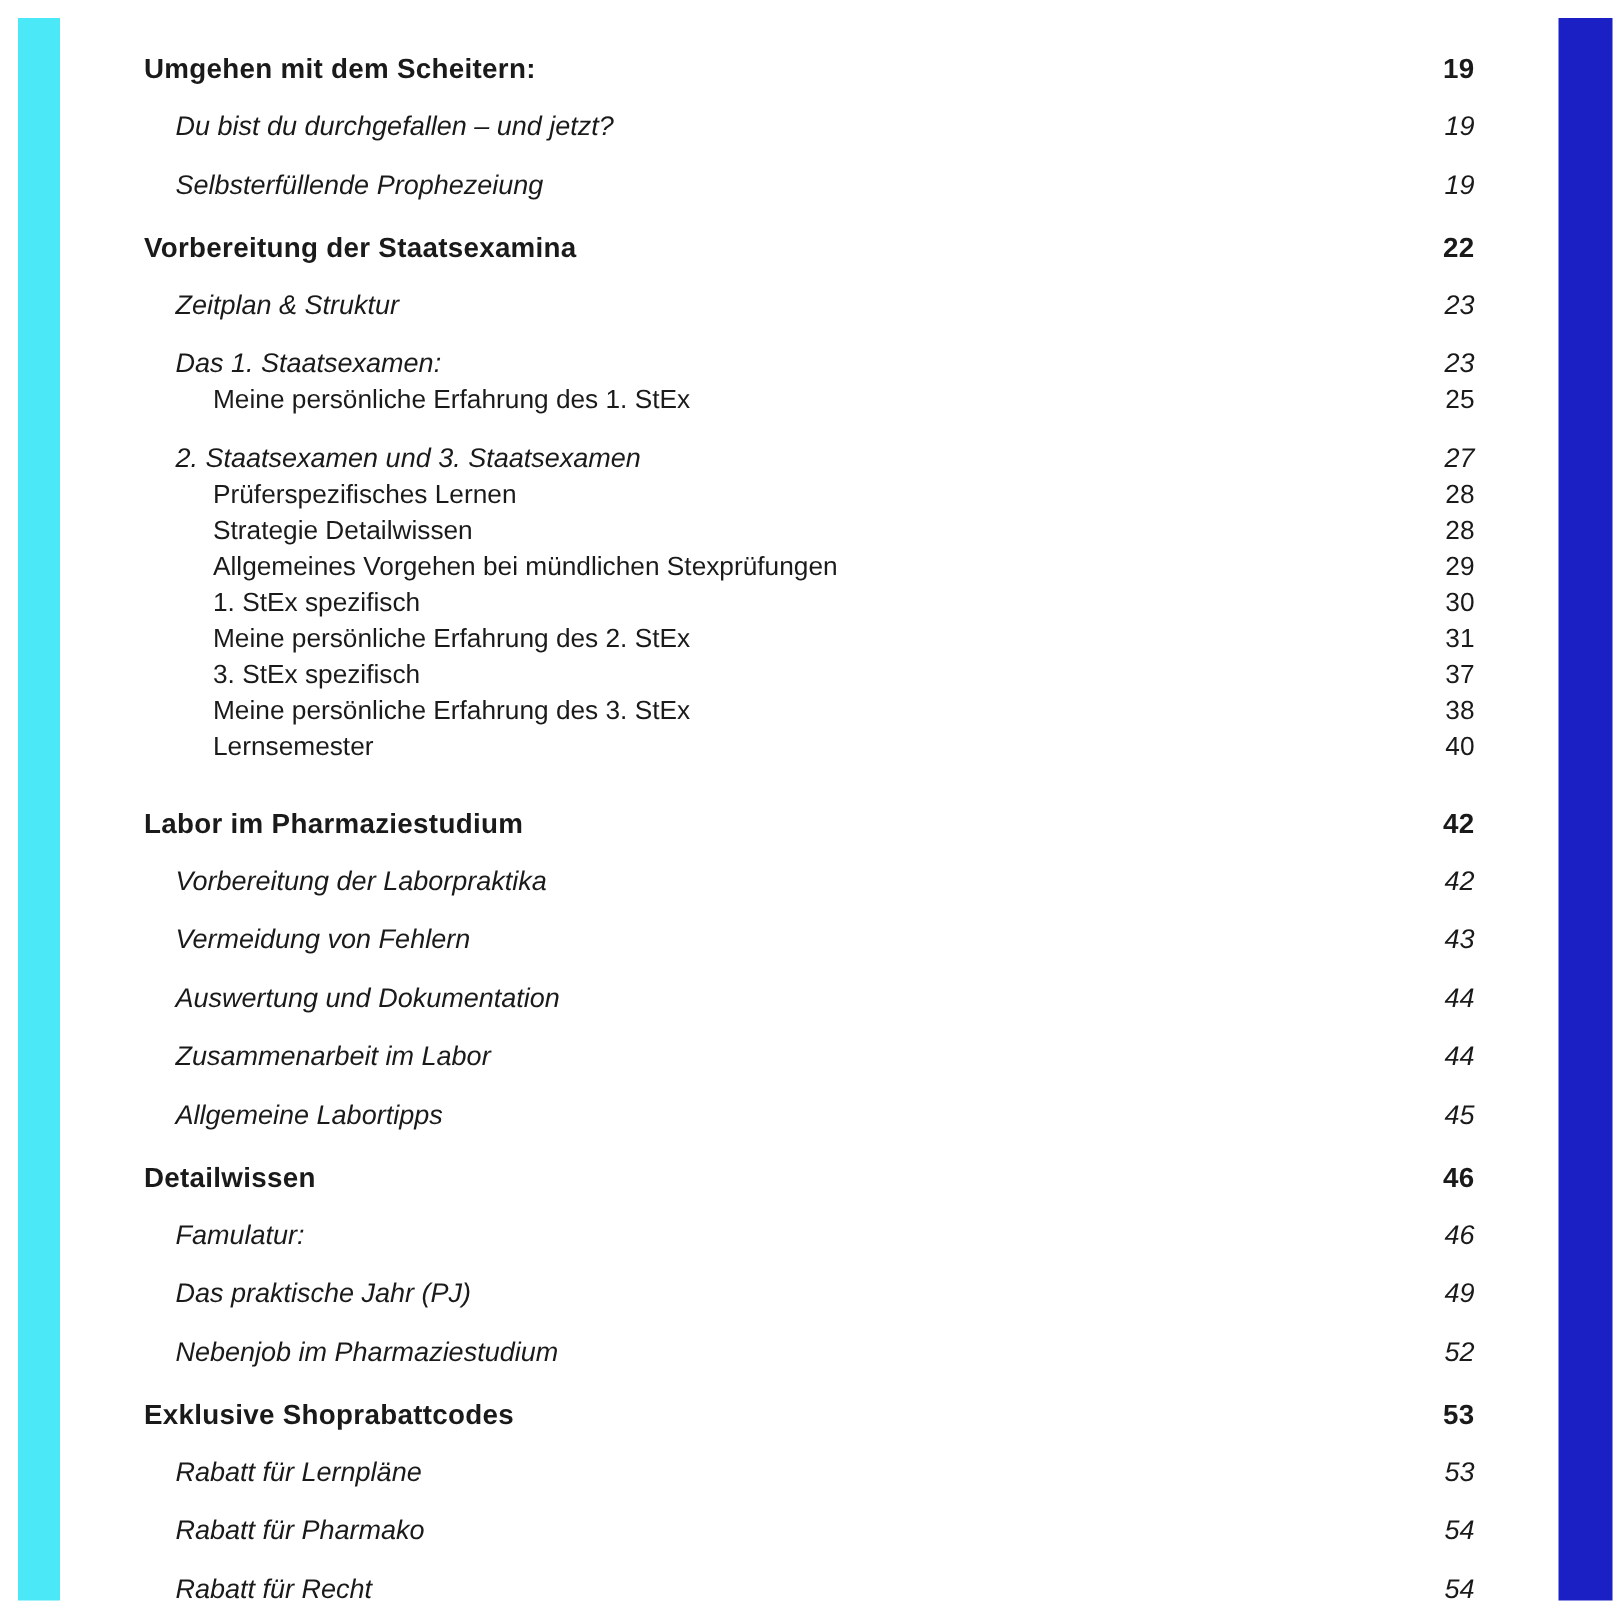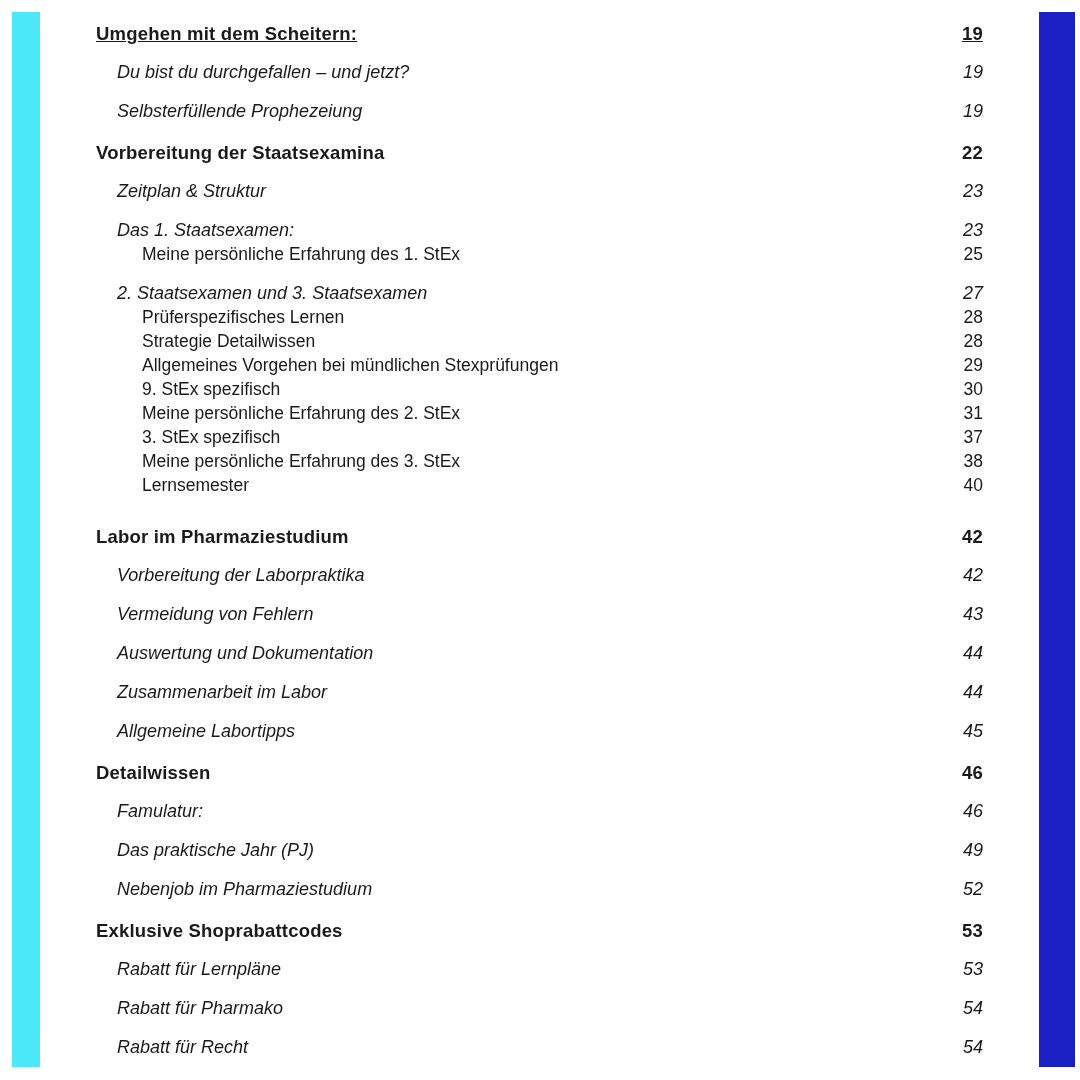--- a/index.html
+++ b/index.html
@@ -58,22 +58,21 @@
     margin-top: 16px;
     padding-left: 21px;
   }
   .lvl-h3 {
     font-size: 17.5px;
     margin-top: 1px;
     padding-left: 46px;
     align-items: center;
   }
   .row:first-child {
-    margin-top: 4px;
-    text-decoration: underline;
+    margin-top: 16px;
   }
   .lvl-h3 + .lvl-h1 {
     margin-top: 28px;
   }
 </style>
 </head>
 <body>
 
 <div class="page" style="background: rgb(255, 255, 255); color: rgb(26, 26, 26);">
   <div class="accent-bar left" style="background: rgb(75, 232, 248);"></div>
@@ -117,21 +116,21 @@
       </div>
       <div class="row lvl-h3">
         <span class="label">Strategie Detailwissen</span>
         <span class="pagenum">28</span>
       </div>
       <div class="row lvl-h3">
         <span class="label">Allgemeines Vorgehen bei mündlichen Stexprüfungen</span>
         <span class="pagenum">29</span>
       </div>
       <div class="row lvl-h3">
-        <span class="label">9. StEx spezifisch</span>
+        <span class="label">1. StEx spezifisch</span>
         <span class="pagenum">30</span>
       </div>
       <div class="row lvl-h3">
         <span class="label">Meine persönliche Erfahrung des 2. StEx</span>
         <span class="pagenum">31</span>
       </div>
       <div class="row lvl-h3">
         <span class="label">3. StEx spezifisch</span>
         <span class="pagenum">37</span>
       </div>

